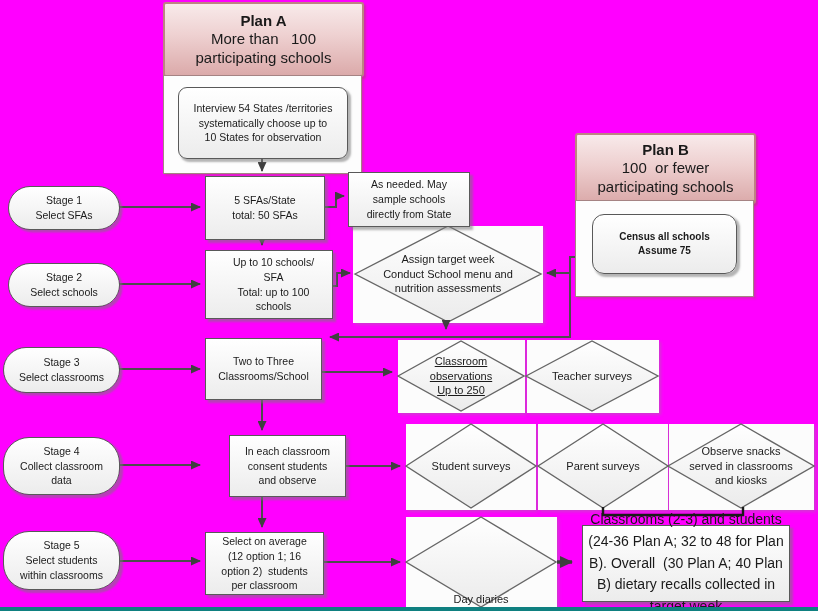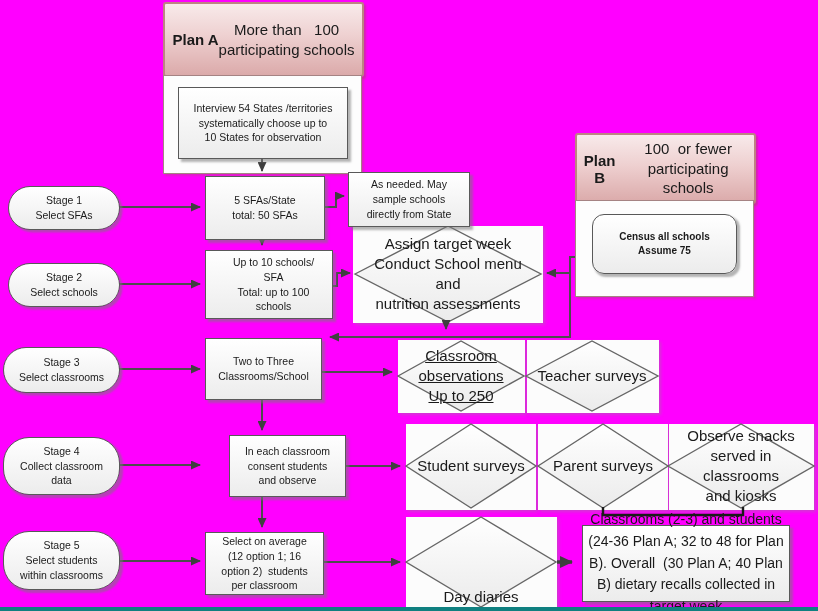--- a/index.html
+++ b/index.html
@@ -11,37 +11,37 @@
   .panel{position:absolute;background:#fcfcfc;box-shadow:2px 2px 3px rgba(140,140,140,.4);}
   .box{
     position:absolute;background:linear-gradient(180deg,#ffffff 0%,#ececec 100%);
     border:1.4px solid #595959;box-shadow:2.5px 2.5px 2px rgba(120,120,120,.55);
     display:flex;align-items:center;justify-content:center;text-align:center;
     white-space:pre-wrap;font-size:10.5px;line-height:1.42;
   }
   .stadium{border-radius:26px;}
   .lbl{
     position:absolute;display:flex;align-items:center;justify-content:center;
-    text-align:center;white-space:pre-wrap;font-size:15px;line-height:1.35;
+    text-align:center;white-space:pre-wrap;font-size:11px;line-height:1.35;
   }
   .plan-header{
-    position:absolute;display:flex;flex-direction:row;align-items:center;justify-content:center;
+    position:absolute;display:flex;flex-direction:column;align-items:center;justify-content:center;
     text-align:center;border:2px solid #bd8382;border-radius:3px;
     background:linear-gradient(180deg,#f8eaea 0%,#eed0d0 45%,#dbaaaa 100%);
     box-shadow:2px 2px 2px rgba(160,80,80,.45);
   }
   .plan-title{font-weight:bold;font-size:15px;}
   .plan-sub{font-size:15px;line-height:1.3;white-space:pre-wrap;}
   .plan-body{position:absolute;background:#fdfdfd;border:1px solid #a58383;box-shadow:2px 2px 2px rgba(160,90,90,.35);}
   #connector-layer{position:absolute;left:0;top:0;pointer-events:none;}
   .bottom-bar{position:absolute;left:0;bottom:0;width:818px;height:4px;background:#0f8080;}
   
   #plan-a-header{left:163px;top:2px;width:197px;height:71px;}
   #plan-a-body{left:163px;top:75px;width:197px;height:97px;}
-  #interview-box{left:178px;top:87px;width:168px;height:70px;}
+  #interview-box{left:178px;top:87px;width:168px;height:70px;border-radius:9px;}
   #plan-b-header{left:575px;top:133px;width:177px;height:67px;}
   #plan-b-body{left:575px;top:200px;width:177px;height:95px;}
   #census-box{left:592px;top:214px;width:143px;height:58px;font-weight:bold;font-size:10px;border-radius:12px;}
   #stage1{left:8px;top:186px;width:110px;height:42px;}
   #stage2{left:8px;top:263px;width:110px;height:42px;}
   #stage3{left:3px;top:347px;width:115px;height:44px;}
   #stage4{left:3px;top:437px;width:115px;height:56px;}
   #stage5{left:3px;top:531px;width:115px;height:57px;}
   #sfas-box{left:205px;top:176px;width:118px;height:62px;}
   #asneeded-box{left:348px;top:172px;width:120px;height:53px;}

